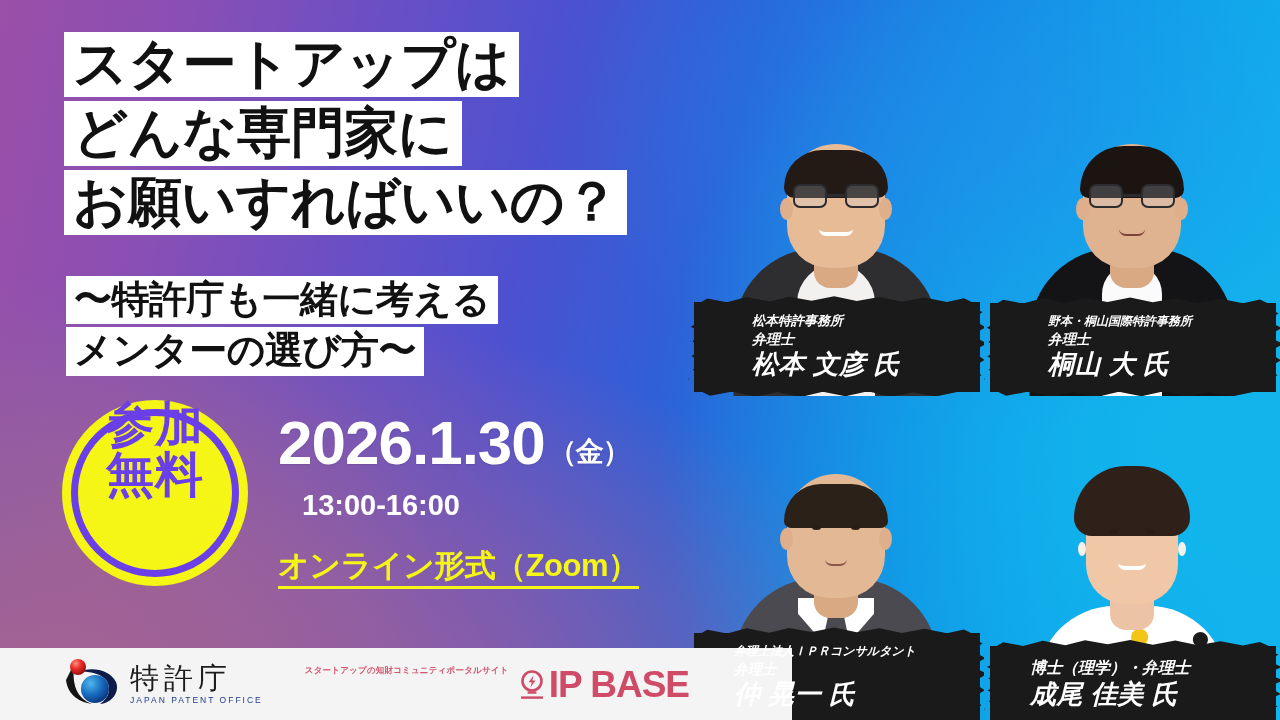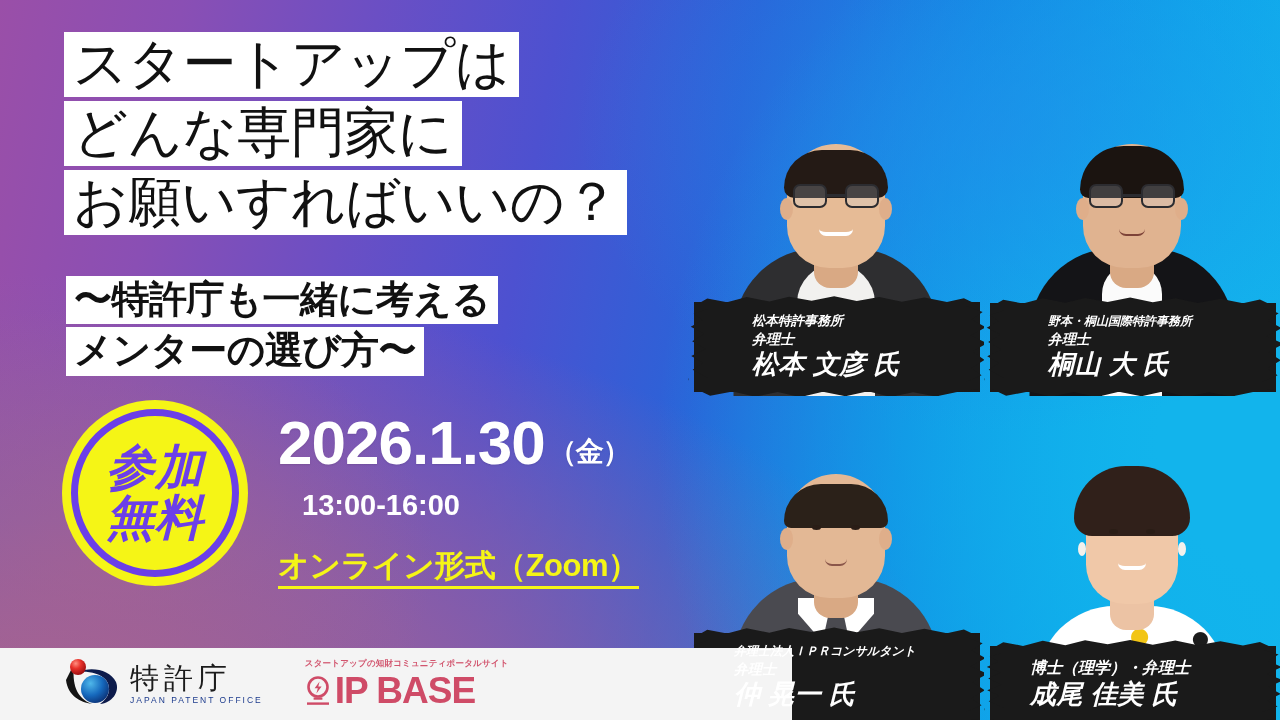--- a/index.html
+++ b/index.html
@@ -40,21 +40,21 @@
   }
 
   
   .left { position:absolute; left:0; top:0; width:700px; height:720px; }
 
   .title-block { position:absolute; left:64px; top:32px; }
   .t-line {
     display:inline-block;
     background:#ffffff;
     color:#111111;
-    font-weight:normal;
+    font-weight:bold;
     font-size:54px;
     line-height:1.02;
     letter-spacing:-0.5px;
     padding:4px 9px 6px 9px;
     margin-bottom:4px;
     white-space:nowrap;
   }
   .t-rowwrap { display:block; }
 
   .sub-block { position:absolute; left:66px; top:276px; }
@@ -71,23 +71,22 @@
     white-space:nowrap;
   }
   .s-rowwrap { display:block; }
 
   
   .free-badge {
     position:absolute; left:62px; top:400px;
     width:186px; height:186px;
     border-radius:50%;
     background:#f5f516;
-    display:flex; align-items:center; justify-content:center;
+    display:flex; align-items:flex-start; justify-content:center;
     box-shadow:0 0 0 0 transparent;
-    font-style:italic;
   }
   .free-ring {
     position:absolute; left:9px; top:9px;
     width:168px; height:168px;
     border-radius:50%;
     border:7px solid #6b3fe8;
   }
   .free-text {
     position:relative;
     color:#6b3fe8;
@@ -145,21 +144,21 @@
   .jpo-jp {
     font-size:29px; font-weight:normal; color:#1c1c1c;
     letter-spacing:5px; line-height:1.05;
     font-family:"DejaVu Sans","Liberation Sans",sans-serif;
   }
   .jpo-en {
     font-size:8.5px; font-weight:normal; color:#1b3a8c;
     letter-spacing:2.0px; line-height:1; margin-top:3px;
   }
 
-  .ipbase-logo { display:flex; flex-direction:column; gap:2px; }
+  .ipbase-logo { display:flex; flex-direction:row; gap:10px; }
   .ipbase-tag {
     font-size:8.5px; color:#d2556e; font-weight:bold;
     letter-spacing:0.2px; line-height:1; margin-bottom:2px;
     font-family:"DejaVu Sans","Liberation Sans",sans-serif;
   }
   .ipbase-main { display:flex; align-items:center; gap:4px; }
   .ipbase-bulb { position:relative; width:26px; height:32px; }
   .ipbase-word {
     font-size:37px; font-weight:bold; color:#cf4b67;
     letter-spacing:-1px; line-height:1;

